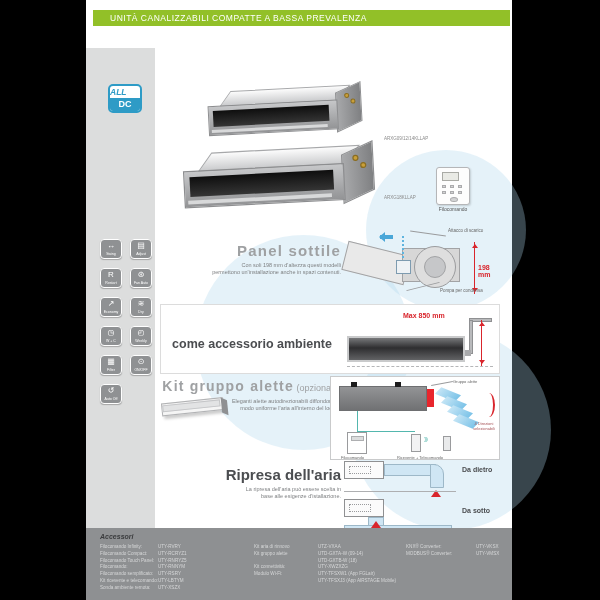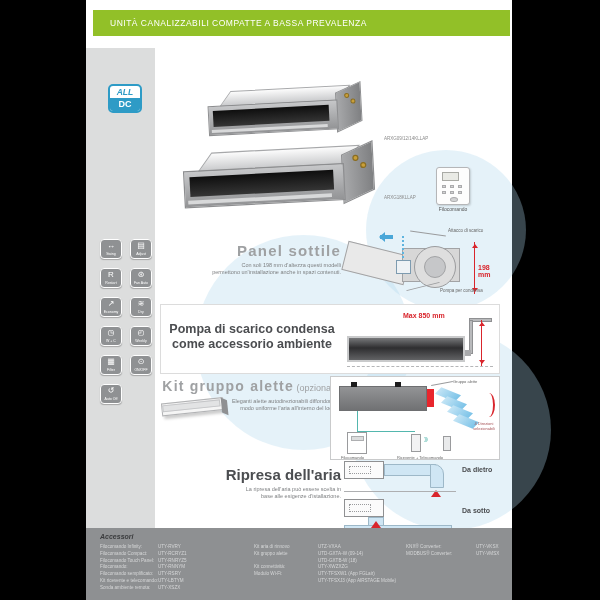--- a/index.html
+++ b/index.html
@@ -1,35 +1,35 @@
 <!DOCTYPE html>
 <html><head>
 <meta charset="utf-8">
 <style>
   * { margin:0; padding:0; box-sizing:border-box; }
   html,body { width:600px; height:600px; background:#000; overflow:hidden;
               font-family:"Liberation Sans", sans-serif; }
   .page { position:absolute; left:86px; top:0; width:426px; height:600px; background:#fff; }
 
   
-  .banner { position:absolute; left:7px; top:10px; width:417px; height:26px; background:#92c028; }
+  .banner { position:absolute; left:7px; top:10px; width:417px; height:16px; background:#92c028; }
   .banner span { position:absolute; left:17px; top:50%; transform:translateY(-50%);
                  color:#fff; font-size:8.5px; letter-spacing:.5px; }
 
   
   .strip { position:absolute; left:0; top:48px; width:69px; height:480px; background:#dcdddd; }
 
   
   .model-title { position:absolute; left:74px; top:60px; width:344px; font-size:11px;
                  font-weight:bold; color:#1d1d1b; }
 
   
   .badge { position:absolute; left:22px; top:84px; width:34px; height:29px;
            border:2px solid #2e9bc6; border-radius:5px; background:#fff; overflow:hidden; }
-  .badge .b-top { height:12px; text-align:center; color:#2e9bc6; font-size:8.5px;
+  .badge .b-top { height:12px; text-align:left; color:#2e9bc6; font-size:8.5px;
                   font-weight:bold; font-style:italic; line-height:12px; }
   .badge .b-bot { height:13px; background:#2e9bc6; color:#fff; text-align:center;
                   font-size:9px; font-weight:bold; line-height:13px; }
 
   
   .acunit { position:absolute; transform:rotate(-3deg); }
   .acunit.large { transform:rotate(-3deg) scale(1.24); transform-origin:0 0; }
   .u-top { position:absolute; left:12px; right:28px; top:0; height:15px;
            background:linear-gradient(180deg,#fcfcfc,#cbccce); border:1px solid #a7a8aa;
            transform:skewX(-38deg); transform-origin:left bottom; }
@@ -289,21 +289,21 @@
     <div class="leader" style="left:66px;top:7px;width:36px;transform:rotate(8deg);"></div>
     <div class="callout" style="left:104px;top:2px;">Attacco di scarico</div>
     <div class="dim-line" style="left:130px;top:16px;height:52px;"></div>
     <div class="dim-text" style="left:134px;top:38px;">198 mm</div>
     <div class="leader" style="left:62px;top:60px;width:34px;transform:rotate(-14deg);"></div>
     <div class="callout" style="left:96px;top:62px;">Pompa per condensa</div>
   </div>
 
   <div class="pcard">
     <div class="ptxt">
-      <span>Pompa di scarico condensa</span><br>
+      <br>
       <span>come accessorio ambiente</span>
     </div>
     <div class="pd">
       <div class="dim-text" style="left:58px;top:2px;">Max 850 mm</div>
       <div class="pipe-h"></div>
       <div class="pipe-v"></div>
       <div class="conn"></div>
       <div class="unitdark"></div>
       <div class="dim-line" style="left:136px;top:10px;height:46px;"></div>
       <div class="base"></div>

